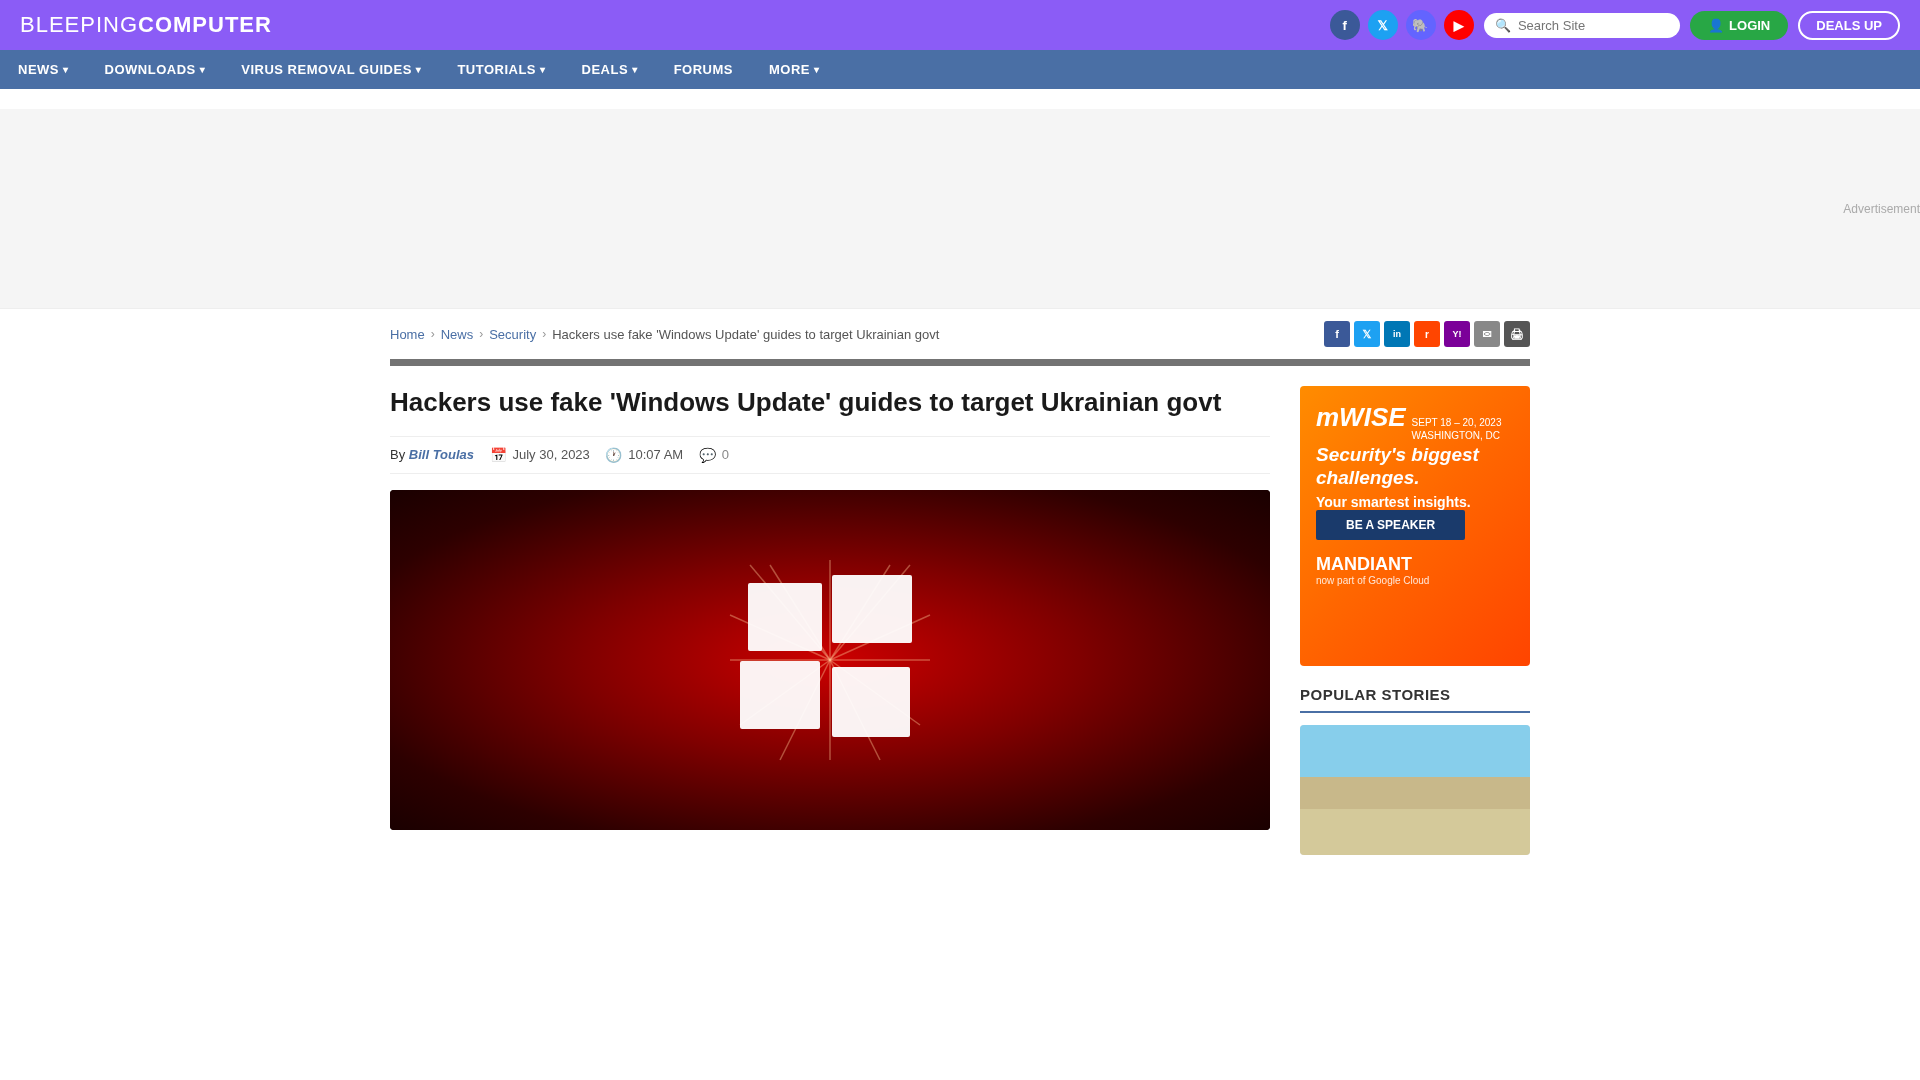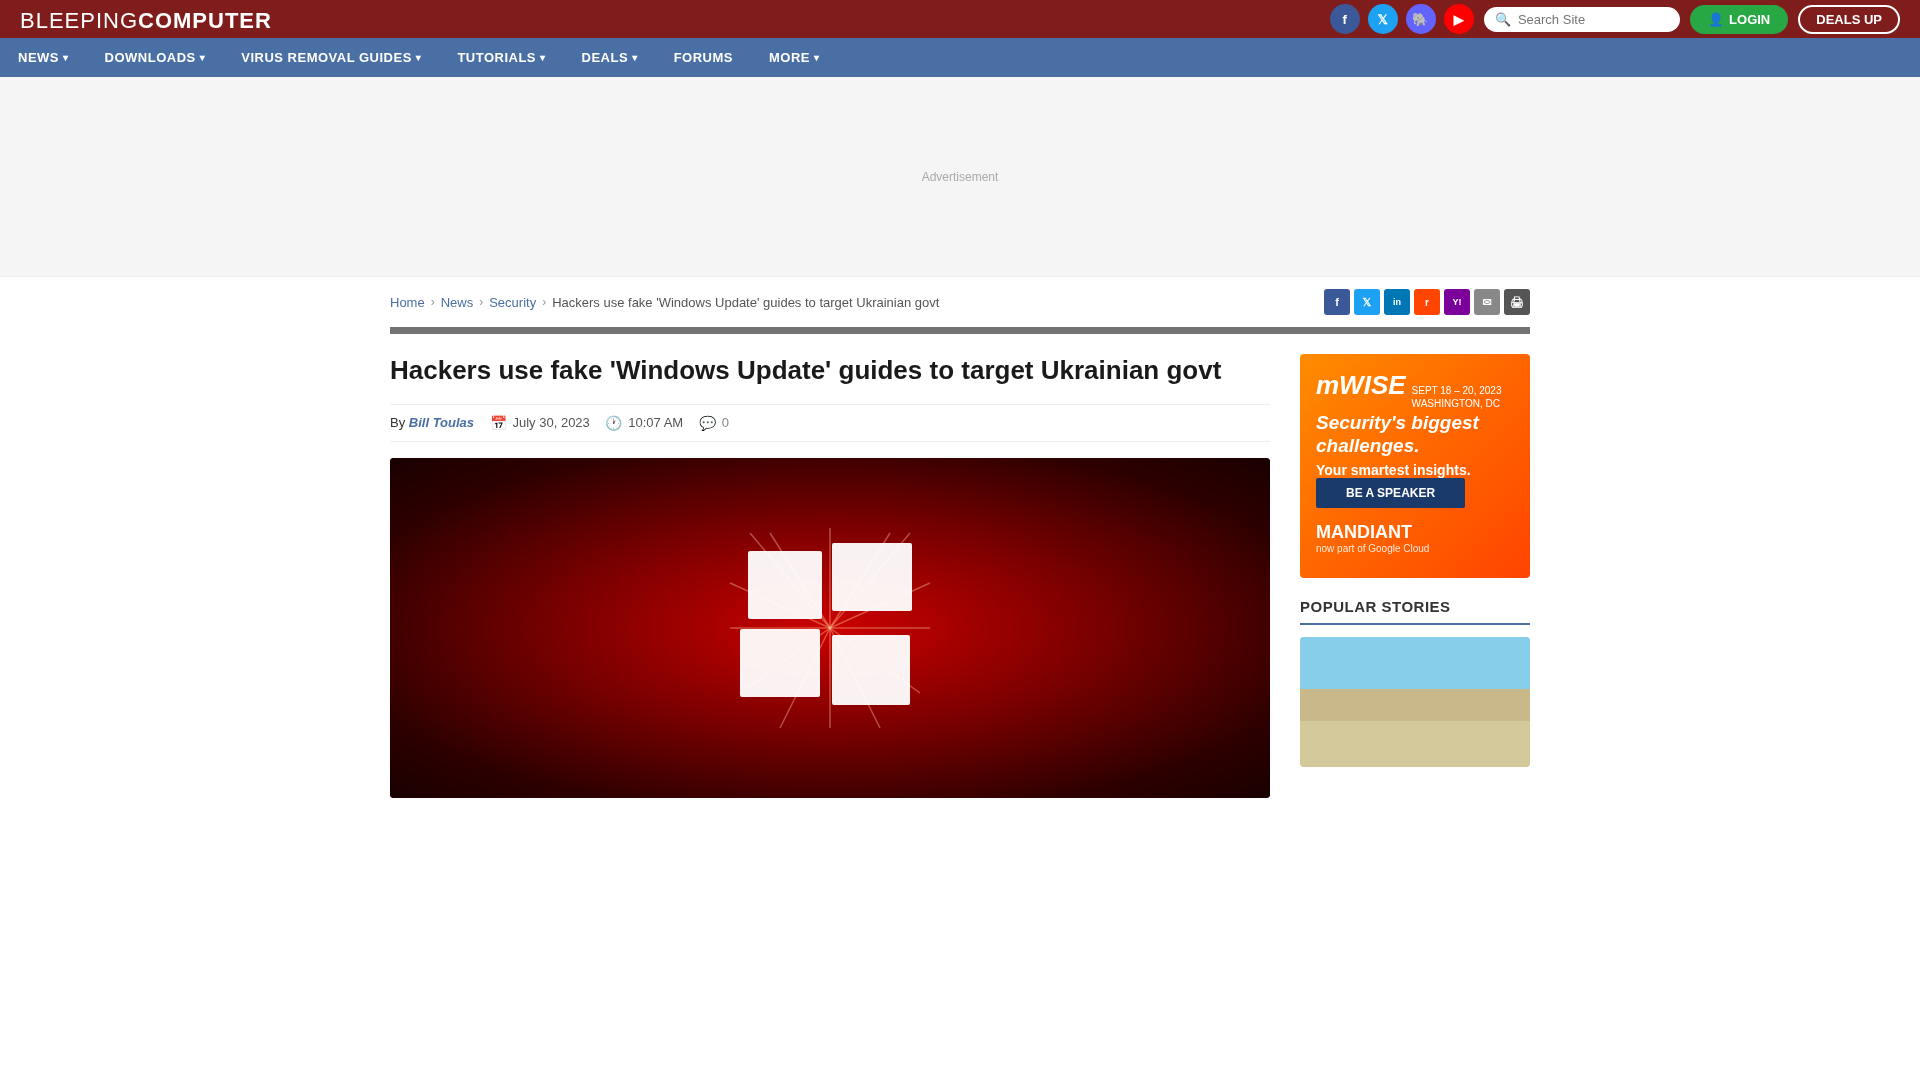--- a/index.html
+++ b/index.html
@@ -1,19 +1,19 @@
 <!DOCTYPE html>
 <html><head>
   <meta charset="utf-8">
   <style>
     * { margin: 0; padding: 0; box-sizing: border-box; }
     body { font-family: Arial, Helvetica, sans-serif; font-size: 14px; background: #fff; color: #333; }
 
     
-    .header { background: #7f1d1d; padding: 4px 20px; display: flex; align-items: flex-end; justify-content: space-between; }
+    .header { background: #8b5cf6; padding: 10px 20px; display: flex; align-items: center; justify-content: space-between; }
     .logo { color: #fff; font-size: 22px; font-weight: 400; letter-spacing: 1px; }
     .logo strong { font-weight: 700; }
     .header-right { display: flex; align-items: center; gap: 10px; }
     .social-icons { display: flex; gap: 8px; }
     .social-icon { width: 30px; height: 30px; border-radius: 50%; display: flex; align-items: center; justify-content: center; font-size: 13px; font-weight: bold; color: #fff; cursor: pointer; }
     .fb-icon { background: #3b5998; }
     .tw-icon { background: #1da1f2; }
     .ms-icon { background: #6364ff; }
     .yt-icon { background: #ff0000; }
     .search-box { display: flex; align-items: center; background: #fff; border-radius: 20px; padding: 5px 12px; gap: 6px; }
@@ -21,21 +21,21 @@
     .search-icon-sm { color: #999; font-size: 13px; }
     .login-btn { background: #28a745; color: #fff; border: none; border-radius: 20px; padding: 7px 18px; font-size: 13px; cursor: pointer; display: flex; align-items: center; gap: 5px; font-weight: 600; }
     .signup-btn { background: transparent; color: #fff; border: 2px solid #fff; border-radius: 20px; padding: 5px 16px; font-size: 13px; cursor: pointer; font-weight: 600; }
 
     
     .nav { background: #4a6fa5; display: flex; align-items: center; }
     .nav-item { color: #fff; padding: 12px 18px; font-size: 13px; font-weight: 600; cursor: pointer; display: flex; align-items: center; gap: 4px; text-transform: uppercase; letter-spacing: 0.5px; }
     .nav-arrow { font-size: 10px; }
 
     
-    .ad-banner { background: #f5f5f5; height: 200px; display: flex; align-items: center; justify-content: center; color: #aaa; font-size: 12px; border-bottom: 1px solid #eee; }
+    .ad-banner { background: #f5f5f5; height: 200px; display: flex; align-items: center; justify-content: flex-end; color: #aaa; font-size: 12px; border-bottom: 1px solid #eee; margin-top: 20px; }
 
     
     .main-container { max-width: 1180px; margin: 0 auto; padding: 0 20px; }
 
     
     .breadcrumb-bar { display: flex; align-items: center; justify-content: space-between; padding: 12px 0; border-bottom: 7px solid #737373; margin-bottom: 20px; }
     .breadcrumb { display: flex; align-items: center; gap: 6px; font-size: 13px; }
     .breadcrumb a { color: #4a6fa5; text-decoration: none; }
     .breadcrumb-sep { color: #999; font-size: 12px; }
     .breadcrumb-current { color: #555; }
@@ -72,21 +72,21 @@
       background: radial-gradient(ellipse at center, #cc0000 0%, #800000 40%, #2d0000 80%, #1a0000 100%);
       position: relative;
       display: flex;
       align-items: center;
       justify-content: center;
     }
 
     
     .sidebar-ad { 
       width: 230px; 
-      height: 224px; 
+      height: 280px; 
       background: linear-gradient(135deg, #ff8c00 0%, #ff6600 50%, #ff4400 100%);
       border-radius: 4px;
       padding: 16px;
       color: #fff;
       margin-bottom: 20px;
       position: relative;
       overflow: hidden;
     }
     .ad-cta { background: #1a3a6b; color: #fff; border: none; padding: 8px 30px; font-size: 12px; font-weight: 700; cursor: pointer; border-radius: 2px; }
 

